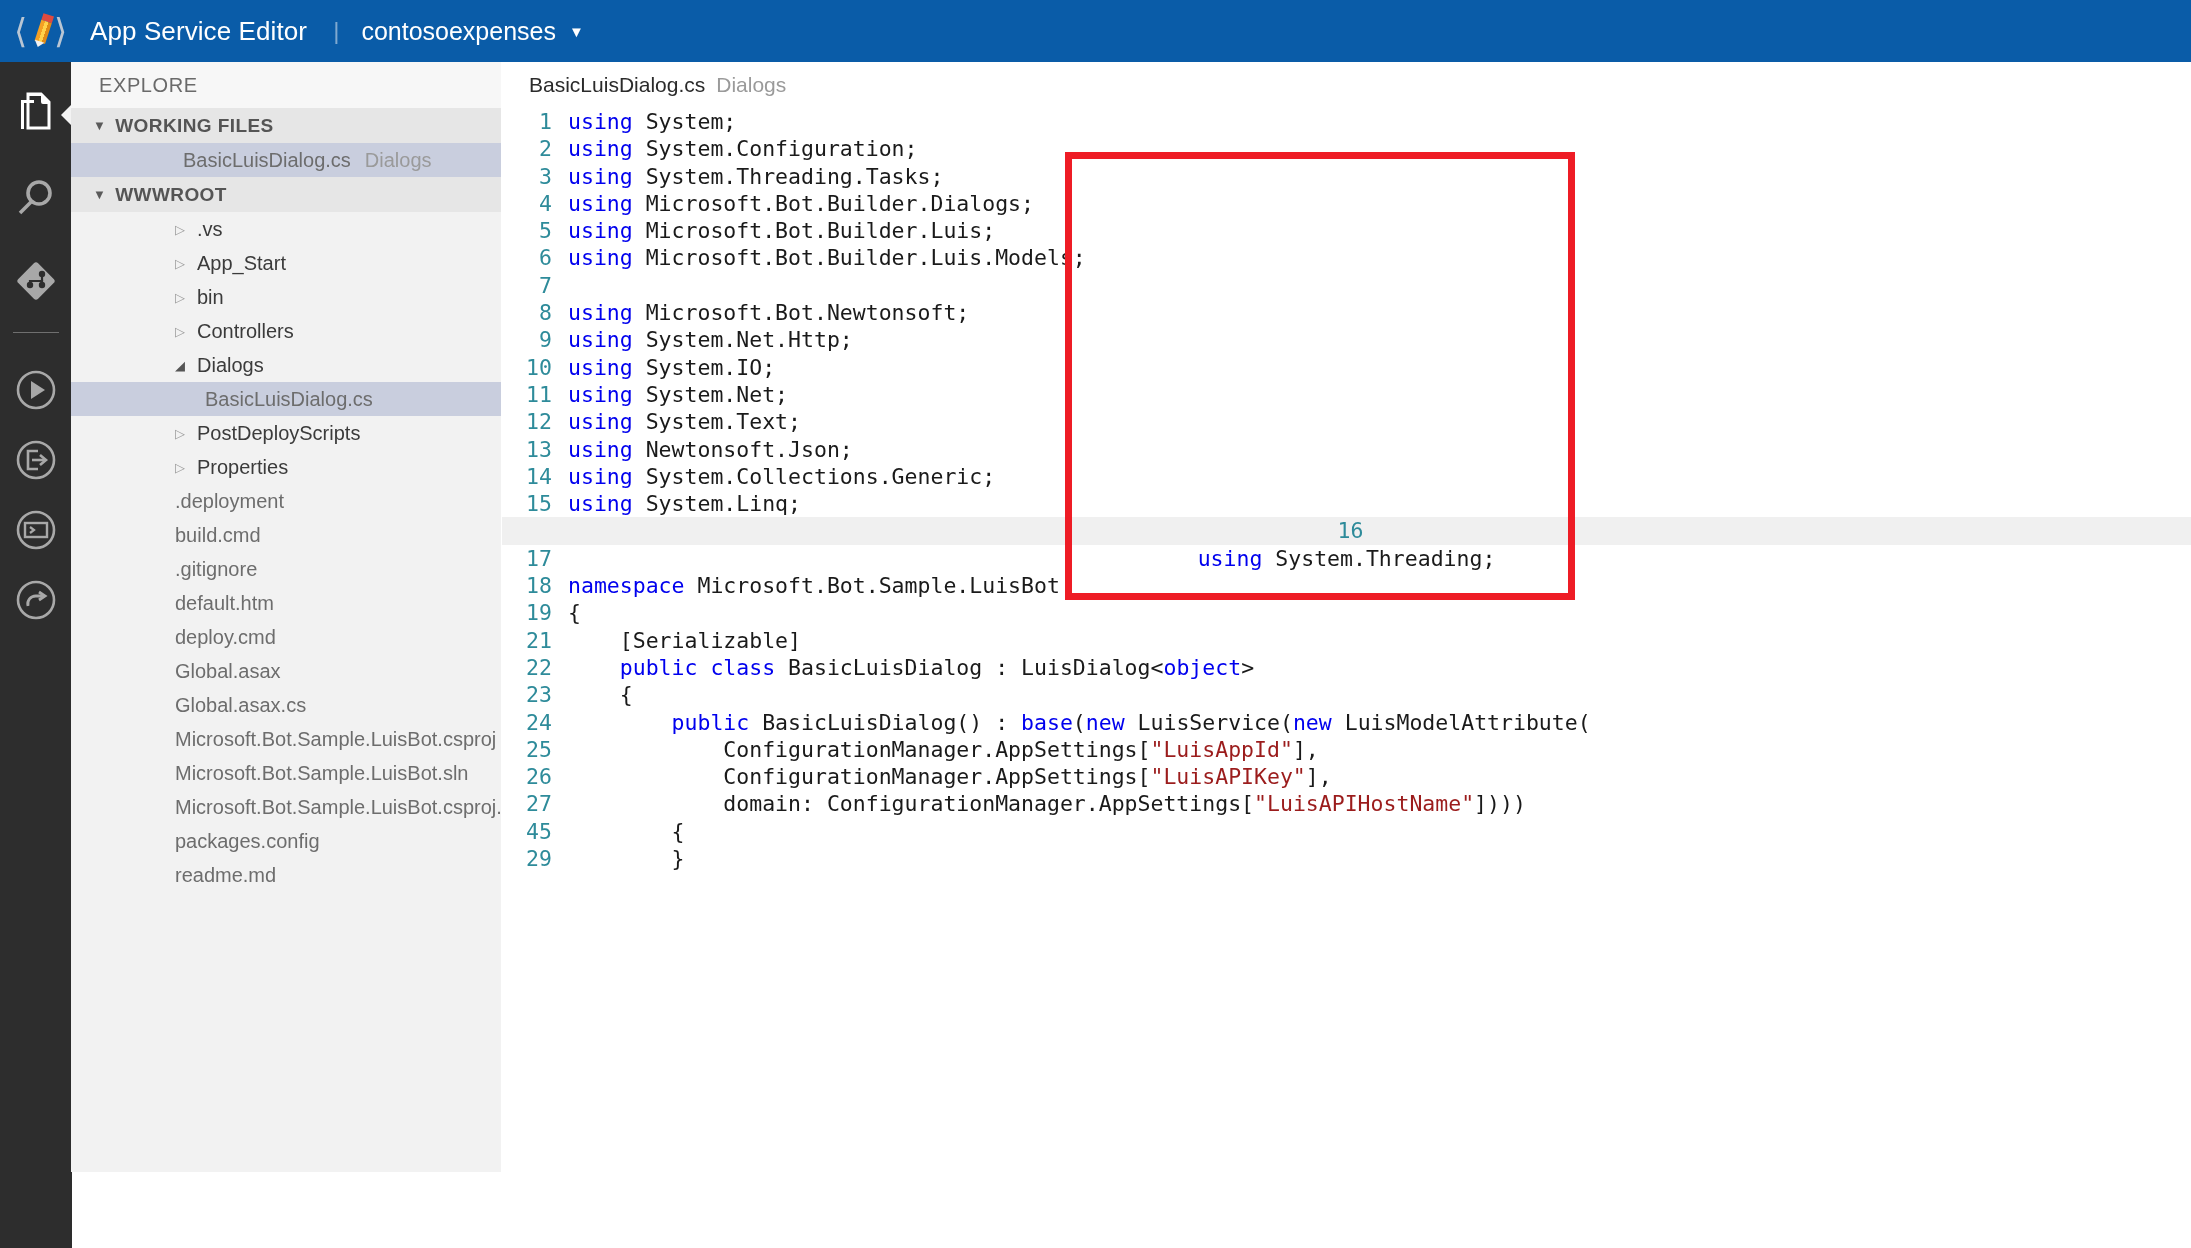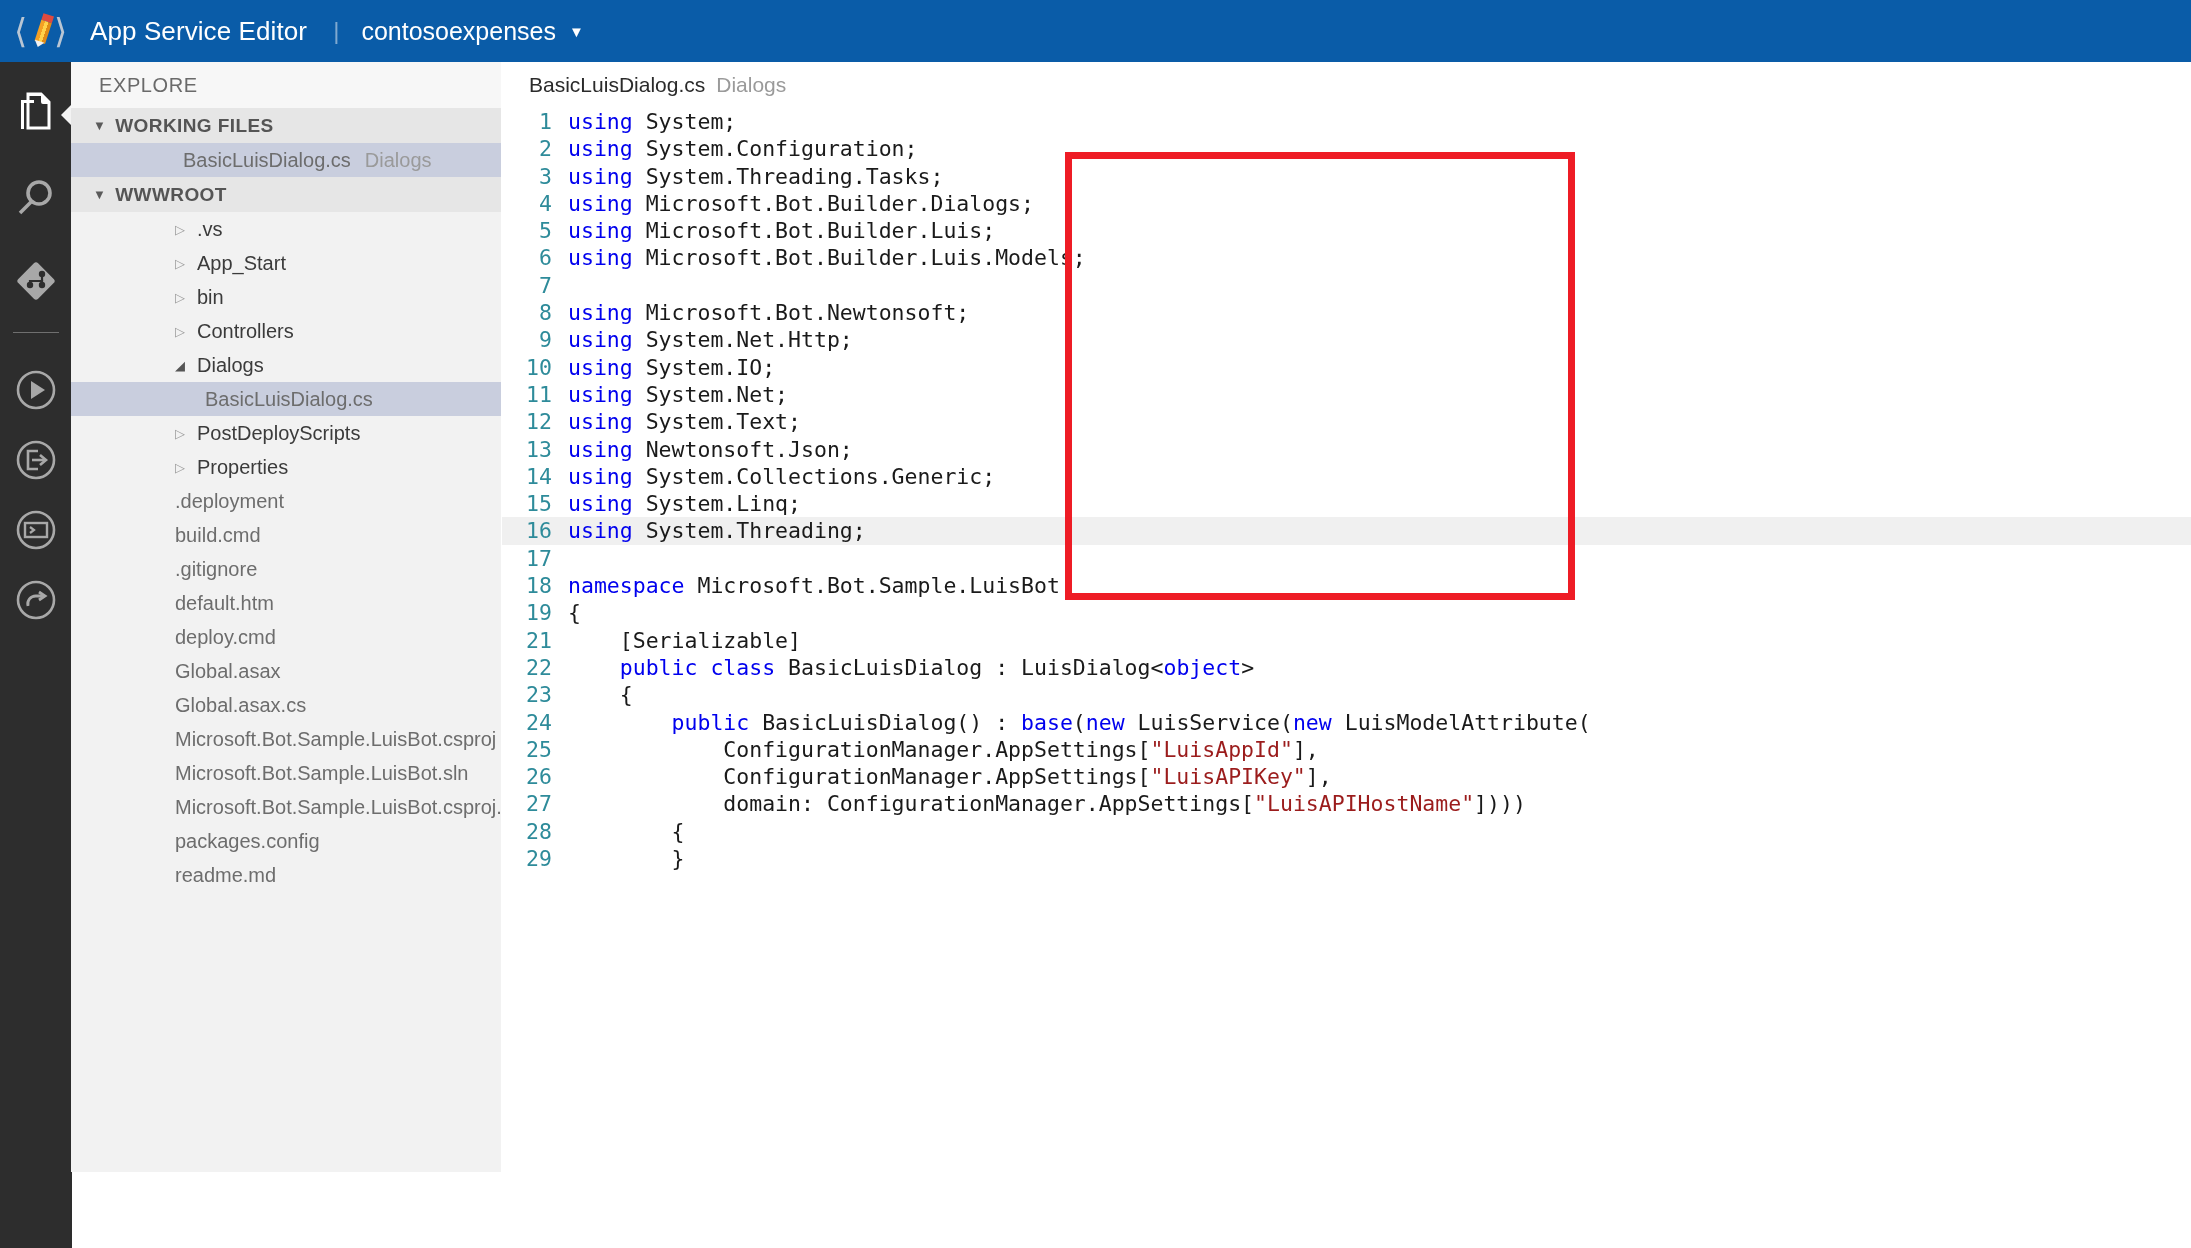--- a/index.html
+++ b/index.html
@@ -189,21 +189,21 @@
     font-family: "DejaVu Sans Mono", monospace;
     font-size: 21.5px;
     line-height: 27.3px;
   }
   .code-line {
     display: flex;
     height: 27.3px;
     align-items: center;
     white-space: pre;
   }
-  .code-line.current { background: #f0f0f0; }
+  .code-line.current { background: #f0f0f0; flex-direction: column; }
   .ln {
     width: 66px;
     flex: 0 0 auto;
     text-align: right;
     color: #2e8b9a;
     padding-right: 16px;
     font-size: 21.5px;
   }
   .ctext { color: #1a1a1a; }
   .kw  { color: #0000ee; }
@@ -443,17 +443,17 @@
       <div class="code-line"><span class="ln">17</span><span></span></div>
       <div class="code-line"><span class="ln">18</span><span><span class="kw">namespace</span><span class="ctext"> Microsoft.Bot.Sample.LuisBot</span></span></div>
       <div class="code-line"><span class="ln">19</span><span><span class="ctext">{</span></span></div>
       <div class="code-line"><span class="ln">21</span><span><span class="ctext">    [Serializable]</span></span></div>
       <div class="code-line"><span class="ln">22</span><span><span class="ctext">    </span><span class="kw">public class</span><span class="ctext"> BasicLuisDialog : LuisDialog&lt;</span><span class="kw">object</span><span class="ctext">&gt;</span></span></div>
       <div class="code-line"><span class="ln">23</span><span><span class="ctext">    {</span></span></div>
       <div class="code-line"><span class="ln">24</span><span><span class="ctext">        </span><span class="kw">public</span><span class="ctext"> BasicLuisDialog() : </span><span class="kw">base</span><span class="ctext">(</span><span class="kw">new</span><span class="ctext"> LuisService(</span><span class="kw">new</span><span class="ctext"> LuisModelAttribute(</span></span></div>
       <div class="code-line"><span class="ln">25</span><span><span class="ctext">            ConfigurationManager.AppSettings[</span><span class="str">"LuisAppId"</span><span class="ctext">],</span></span></div>
       <div class="code-line"><span class="ln">26</span><span><span class="ctext">            ConfigurationManager.AppSettings[</span><span class="str">"LuisAPIKey"</span><span class="ctext">],</span></span></div>
       <div class="code-line"><span class="ln">27</span><span><span class="ctext">            domain: ConfigurationManager.AppSettings[</span><span class="str">"LuisAPIHostName"</span><span class="ctext">])))</span></span></div>
-      <div class="code-line"><span class="ln">28</span><span><span class="ctext">        {</span></span></div>
+      <div class="code-line"><span class="ln">45</span><span><span class="ctext">        {</span></span></div>
       <div class="code-line"><span class="ln">29</span><span><span class="ctext">        }</span></span></div>
     </div>
   <div id="red-box"></div>
 </div>
 
 </body></html>

